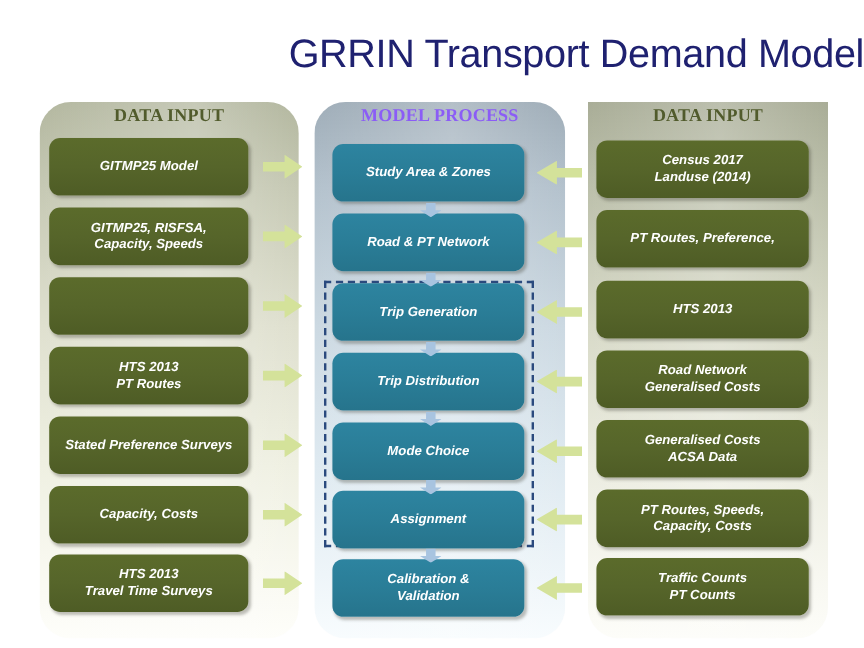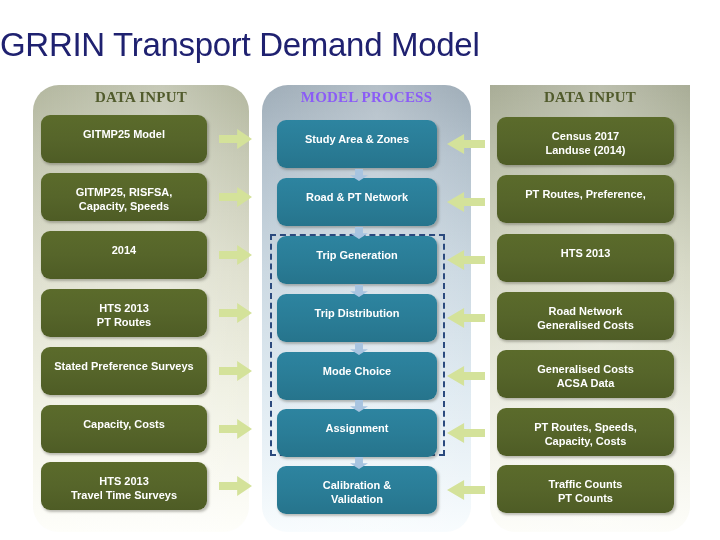--- a/index.html
+++ b/index.html
@@ -22,21 +22,21 @@
     height: 540px;
     background: #ffffff;
   }
 
   
   #title {
     position: absolute;
     left: 0;
     top: 26px;
     width: 720px;
-    text-align: left;
+    text-align: right;
     font-family: "Liberation Sans", sans-serif;
     font-size: 33px;
     font-weight: 400;
     letter-spacing: -0.3px;
     color: #1f2170;
     white-space: nowrap;
   }
 
   
   .panel {
@@ -86,25 +86,27 @@
   
   .box {
     position: absolute;
     border-radius: 9px;
     color: #ffffff;
     font-family: "Liberation Sans", sans-serif;
     font-size: 11px;
     font-weight: 700;
     line-height: 14px;
     display: flex;
+    align-items: center;
     justify-content: center;
     text-align: center;
     box-sizing: border-box;
-    padding: 12px 7px;
+    padding: 2px 7px;
     box-shadow: 1.5px 2px 2.5px rgba(60,60,50,0.33);
+    font-style: italic;
   }
   .box.green {
     background: linear-gradient(to bottom, #5b6b2b 0%, #56652a 50%, #4e5c25 100%);
   }
   .box.teal {
     background: linear-gradient(to bottom, #2d84a0 0%, #2a7d97 50%, #26748c 100%);
   }
   .box .line { display: block; }
 
   .col-left .box   { left: 41px;  width: 166px; height: 48px; }
@@ -174,21 +176,20 @@
         </span>
     </div>
     <div class="box green" style="top:173px">
       <span>
         <span class="line">GITMP25, RISFSA,</span>
         <span class="line">Capacity, Speeds</span>
       </span>
     </div>
     <div class="box green" style="top:231px">
       <span>
-        <span class="line">2014</span>
       </span>
     </div>
     <div class="box green" style="top:289px">
       <span>
         <span class="line">HTS 2013</span>
         <span class="line">PT Routes</span>
       </span>
     </div>
     <div class="box green" style="top:347px">
       <span>

